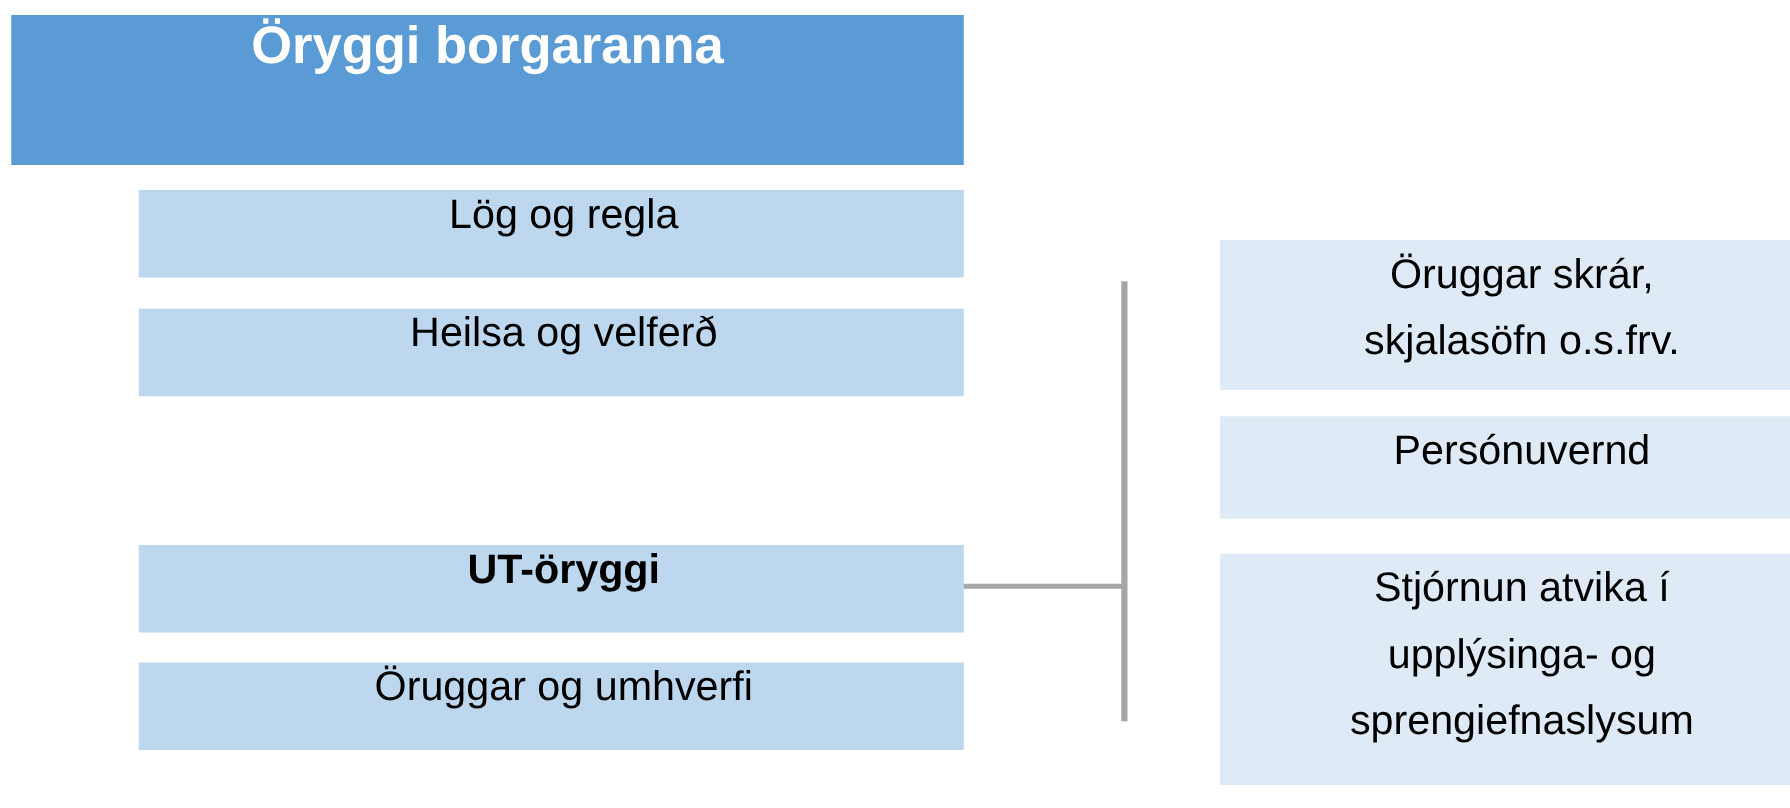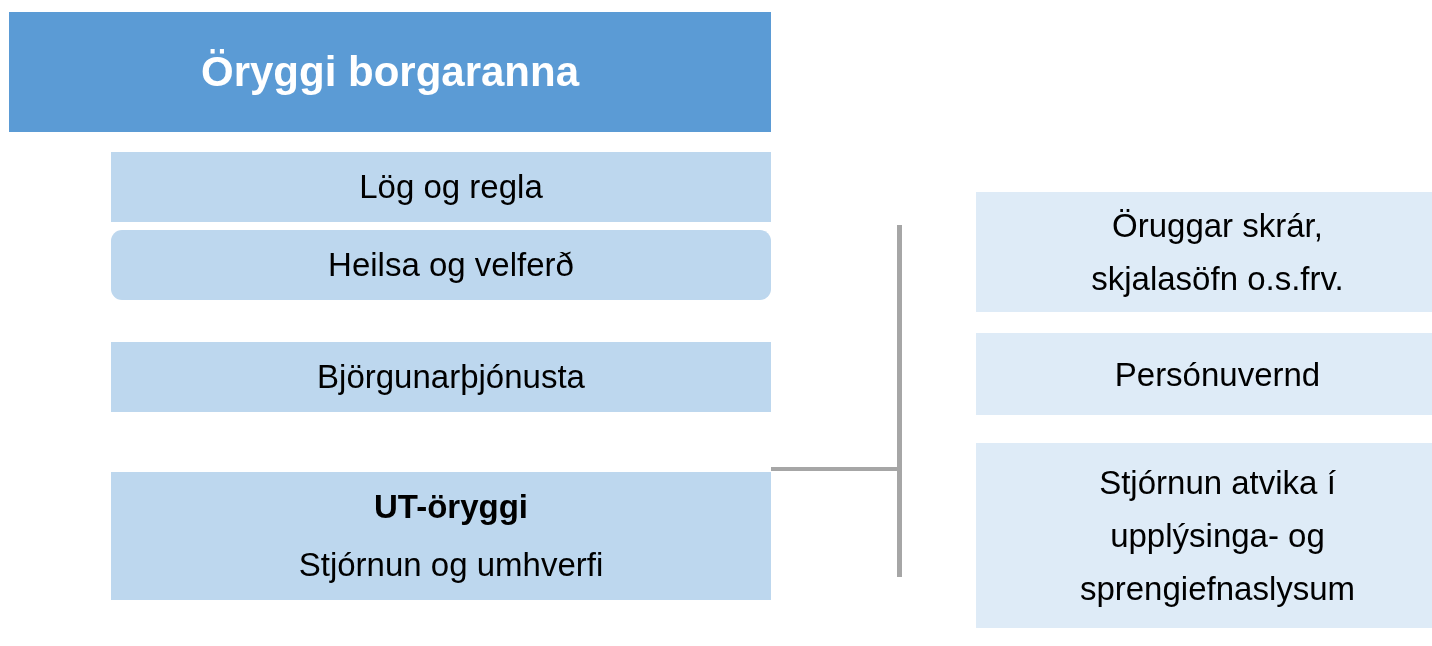--- a/index.html
+++ b/index.html
@@ -12,21 +12,21 @@
     width: 1432px;
     height: 646px;
     background: var(--background, #ffffff);
     font-family: "Liberation Sans", sans-serif;
     color: var(--text, #000000);
     overflow: hidden;
   }
   .box {
     position: absolute;
     display: flex;
-    align-items: center;
+    align-items: flex-start;
     justify-content: center;
     text-align: center;
     box-sizing: border-box;
   }
   .root-box {
     left: 9px;
     top: 12px;
     width: 762px;
     height: 120px;
     background: var(--root-fill, #5B9BD5);
@@ -36,23 +36,23 @@
   }
   .cat-box {
     left: 111px;
     width: 660px;
     height: 70px;
     background: var(--category-fill, #BDD7EE);
     font-size: 33px;
     padding-left: 20px;
   }
   .cat-1 { top: 152px; }
-  .cat-2 { top: 230px; border-radius: 11px; }
+  .cat-2 { top: 247px; }
   .cat-3 { top: 342px; }
-  .cat-4 { top: 436px; font-weight: bold; margin-top: 36px; }
+  .cat-4 { top: 436px; font-weight: bold; }
   .cat-5 { top: 530px; }
   .sub-box {
     left: 930px;
     width: 483px;
     background: var(--subitem-fill, #DEEBF7);
     font-size: 33px;
     line-height: 53px;
     white-space: pre-line;
     margin-left: 46px;
   }
@@ -86,30 +86,27 @@
   </div>
 
   <div class="box cat-box cat-1">
     <span>Lög og regla</span>
   </div>
 
   <div class="box cat-box cat-2">
     <span>Heilsa og velferð</span>
   </div>
 
-  <div class="box cat-box cat-3">
-    <span>Björgunarþjónusta</span>
-  </div>
 
   <div class="box cat-box cat-4">
     <span>UT-öryggi</span>
   </div>
 
   <div class="box cat-box cat-5">
-    <span>Stjórnun og umhverfi</span>
+    <span>Öruggar og umhverfi</span>
   </div>
 
   <div class="connector connector-h"></div>
 
   <div class="connector connector-v"></div>
 
   <div class="box sub-box sub-1">
     <span>Öruggar skrár,
 skjalasöfn o.s.frv.</span>
   </div>

